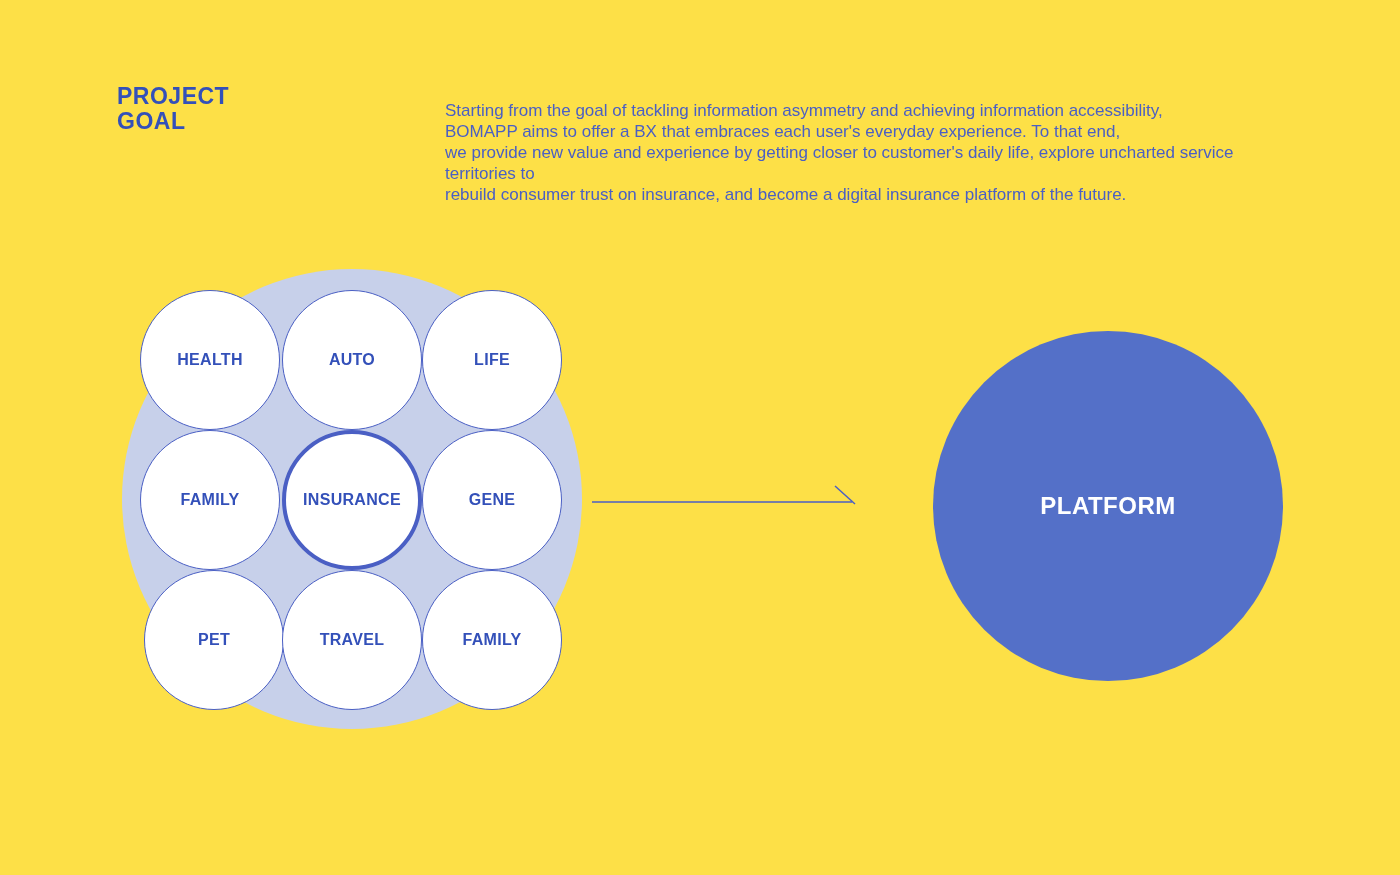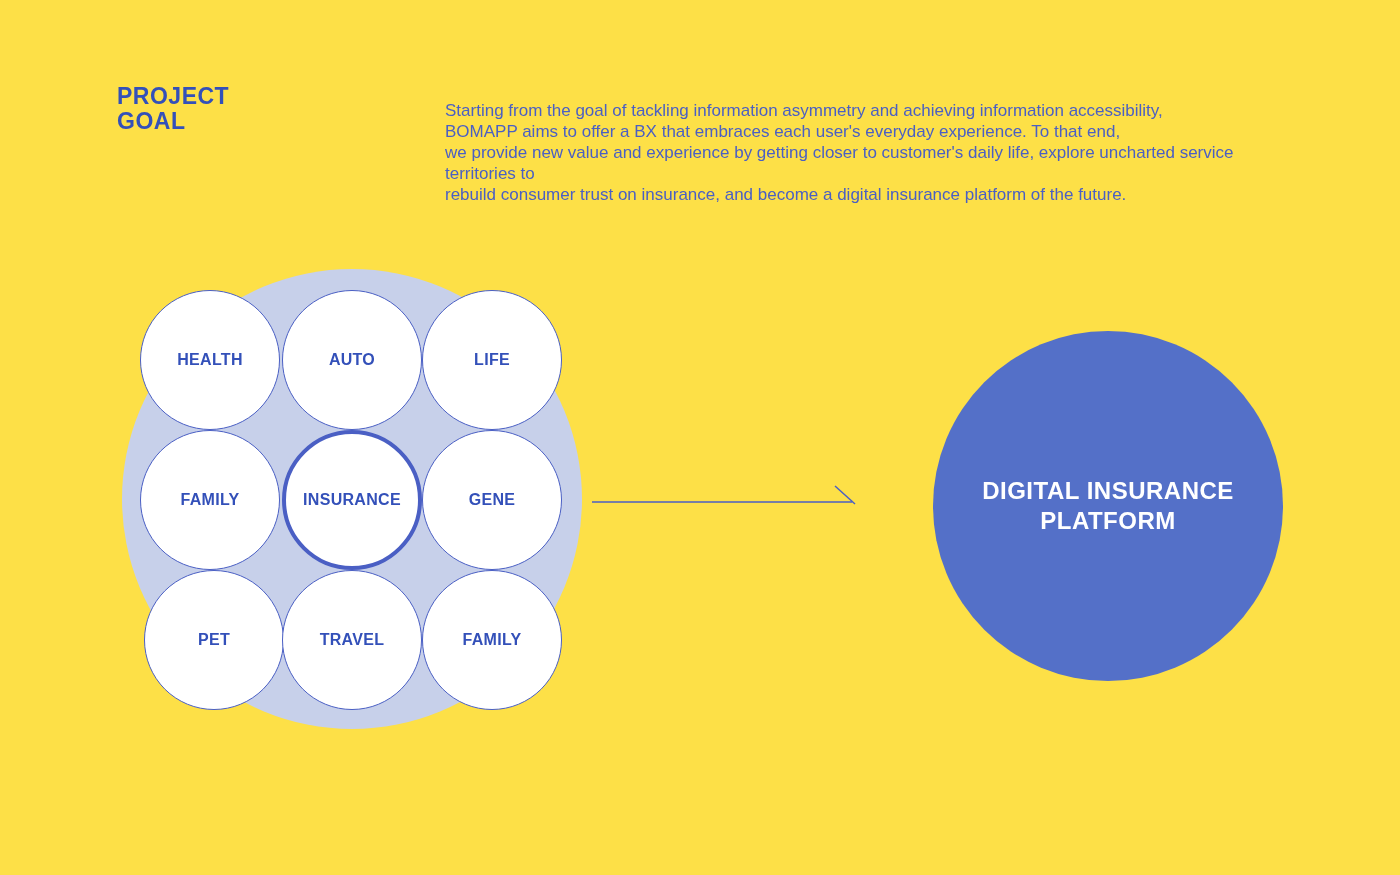--- a/index.html
+++ b/index.html
@@ -165,18 +165,17 @@
   </div>
 
   <div class="arrow-wrap">
     <svg width="285" height="45" viewBox="0 0 285 45">
       <line x1="2" y1="24" x2="262" y2="24" stroke="#4a5fc4" stroke-width="1.5"></line>
       <line x1="245" y1="8" x2="265" y2="26" stroke="#4a5fc4" stroke-width="1.5"></line>
     </svg>
   </div>
 
   <div class="platform-circle">
-    <div>DIGITAL INSURANCE</div>
     <div>PLATFORM</div>
   </div>
 
 
 </div>
 
 </body></html>

